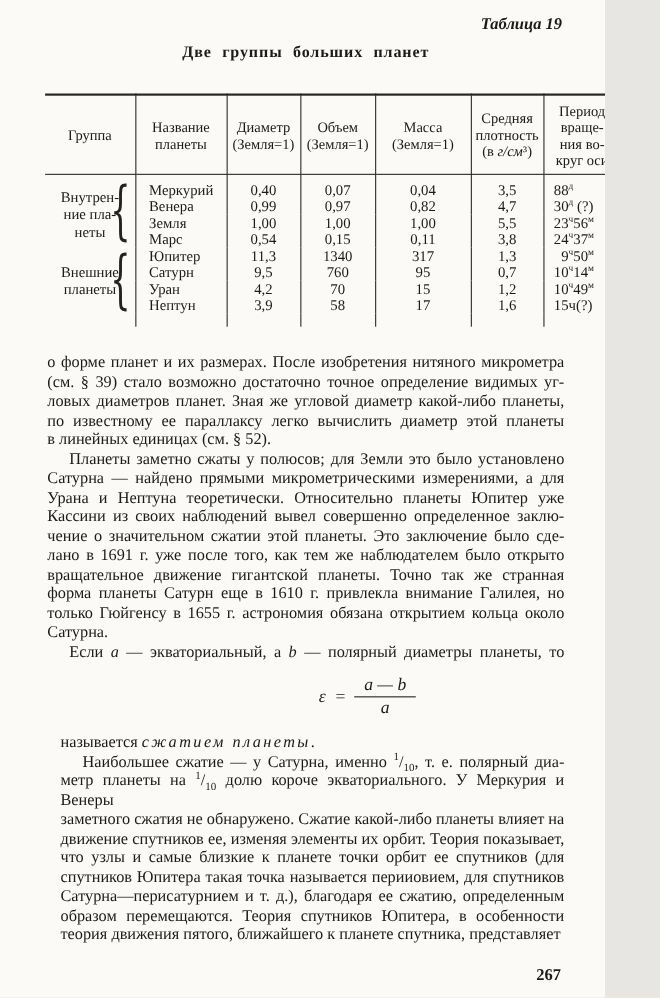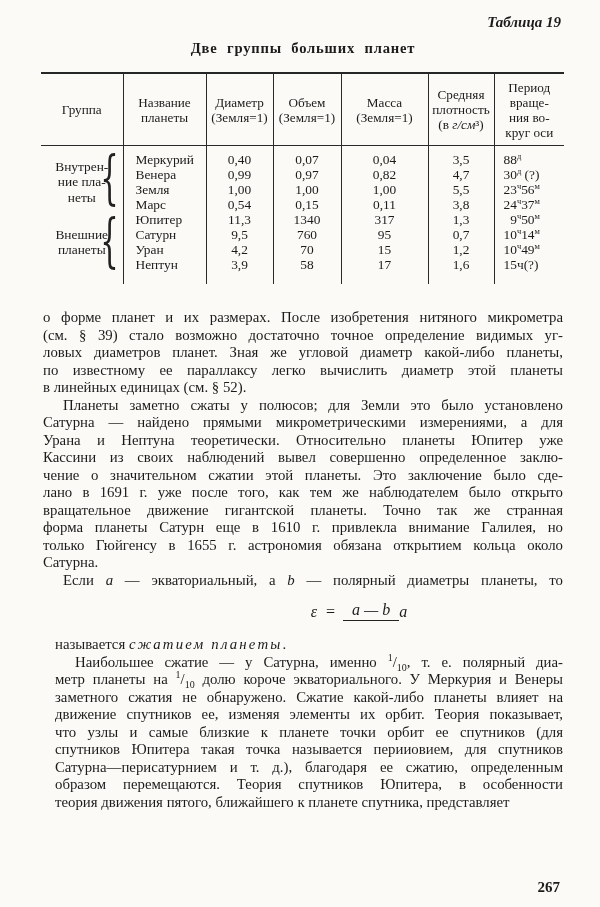--- a/index.html
+++ b/index.html
@@ -1,18 +1,18 @@
 <!DOCTYPE html>
 <html><head>
 <meta charset="utf-8">
 <style>
   html,body{margin:0;padding:0;background:#e8e6e2;}
   .page{
     position:relative;
-    width:600px;height:907px;
+    width:550px;height:907px;
     background:#fbfaf7;
     color:#1b1b1b;
     font-family:"Liberation Serif","DejaVu Serif",serif;
     overflow:hidden;
     box-sizing:border-box;
     padding:14px 37px 0 43px;
   }
   .caption{
     text-align:right;
     font-style:italic;
@@ -20,21 +20,21 @@
     font-size:15px;
     padding-right:2px;
   }
   .title{
     text-align:center;
     font-weight:bold;
     font-size:14.6px;
     letter-spacing:0.8px;
     word-spacing:5px;
     margin-top:9px;
-    margin-bottom:15px;
+    margin-bottom:28px;
   }
   table.t{
     border-collapse:collapse;
     table-layout:fixed;
     width:523px;
     margin-left:-2px;
     border-top:2.5px solid #262626;
     font-size:13.4px;
   }
   .t th, .t td{padding:0;}
@@ -85,21 +85,21 @@
     display:flex;
     align-items:center;
     gap:9px;
     width:fit-content;
     margin:13px auto 15px;
     transform:translateX(56px);
     font-size:16px;
   }
   .formula .eps{font-style:italic;}
   .formula .eq{letter-spacing:-1px;}
-  .frac{display:inline-flex;flex-direction:row;text-align:center;font-style:italic;}
+  .frac{display:inline-flex;flex-direction:column;text-align:center;font-style:italic;}
   .frac .num{padding:0 9px 2px;border-bottom:1.3px solid #222;line-height:16px;}
   .frac .den{padding-top:2px;line-height:16px;}
   .pageno{
     position:absolute;
     right:40px;bottom:11px;
     font-weight:600;
     font-size:15px;
   }
 </style>
 </head>

